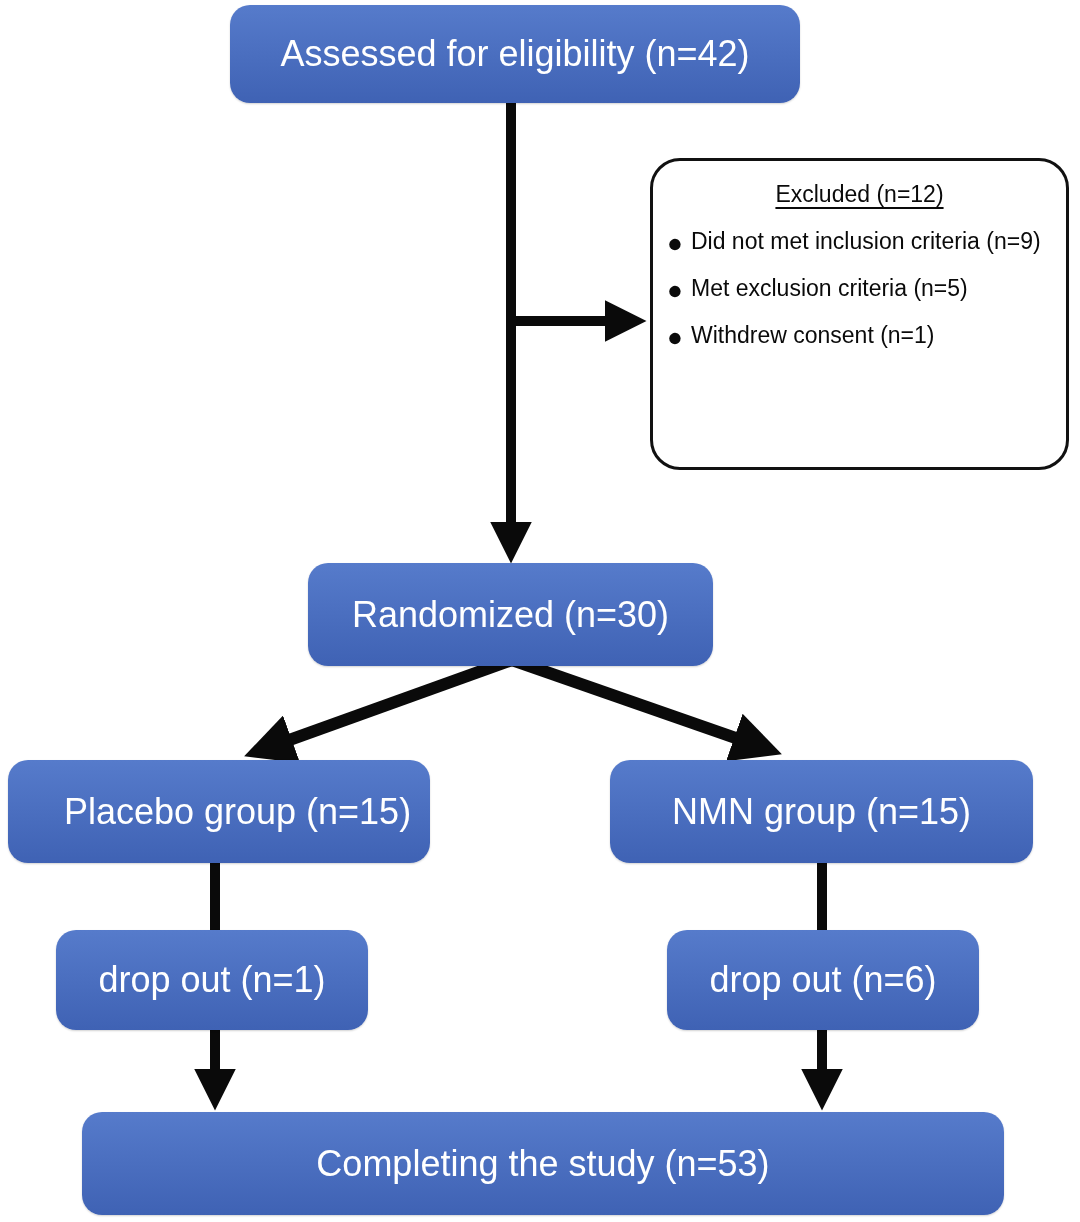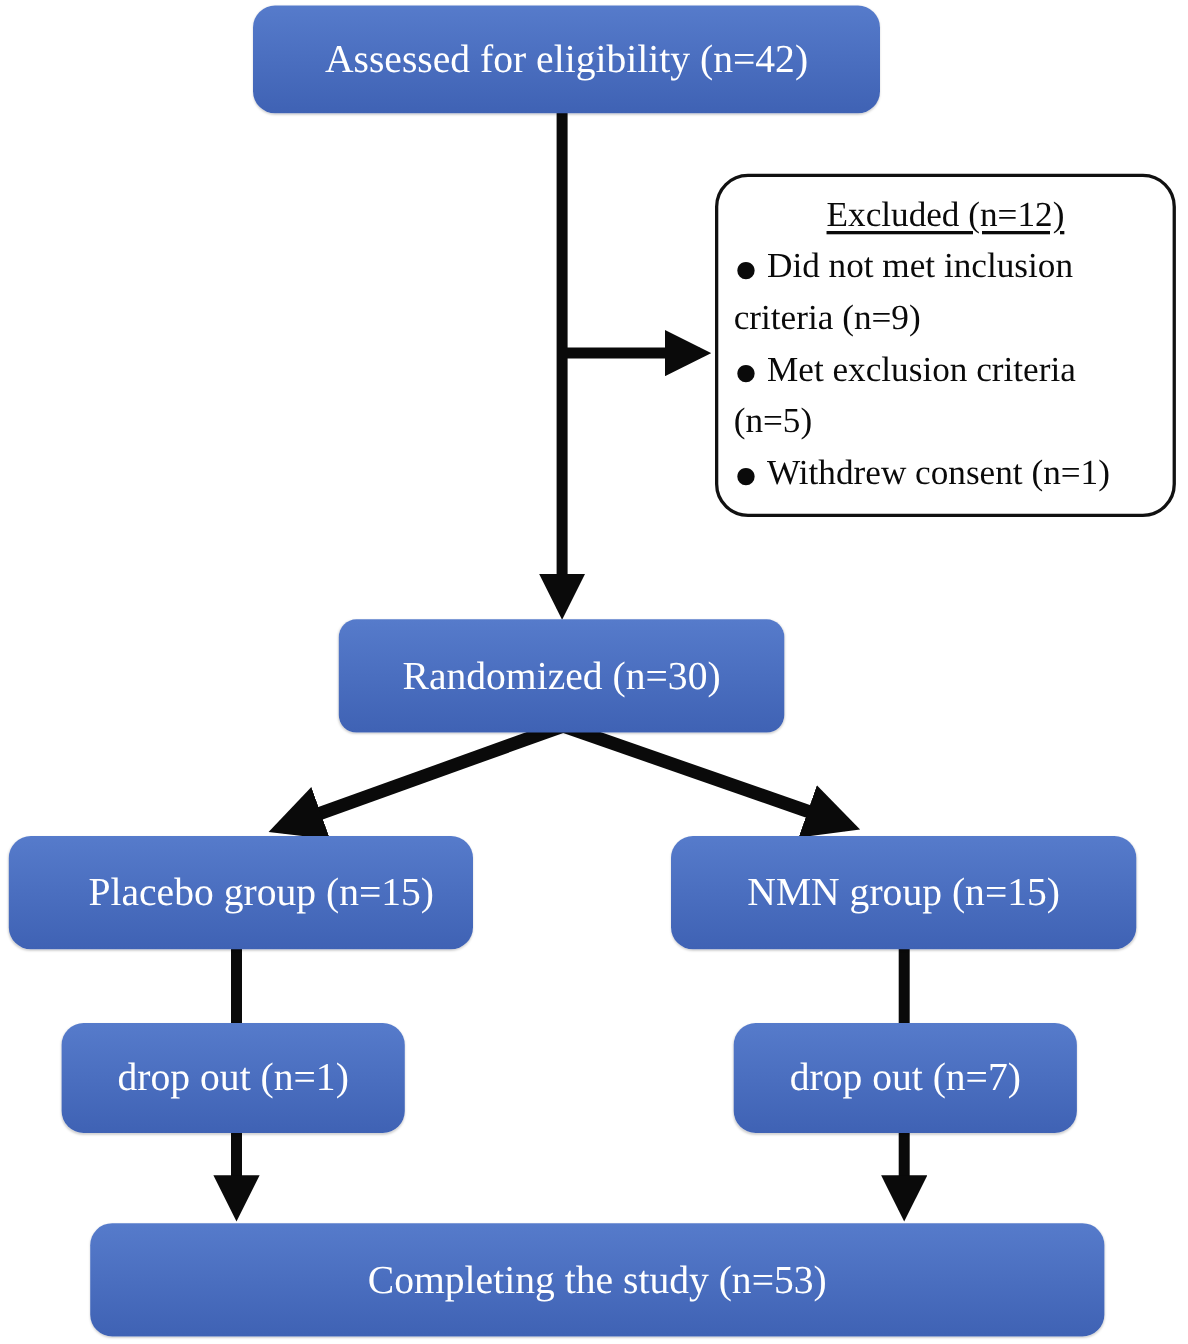--- a/index.html
+++ b/index.html
@@ -7,21 +7,20 @@
     padding: 0;
     background: var(--background, #ffffff);
     font-family: "Liberation Sans", sans-serif;
   }
   .canvas {
     position: relative;
     width: 1080px;
     height: 1222px;
     background: var(--background, #ffffff);
     overflow: hidden;
-    font-family: Liberation Serif, serif;
   }
   svg.connectors {
     position: absolute;
     left: 0; top: 0;
     width: 1080px; height: 1222px;
     z-index: 0;
   }
   .connector {
     stroke: var(--connector, #0a0a0a);
     stroke-width: 10;
@@ -50,21 +49,21 @@
   .excluded-box {
     position: absolute;
     z-index: 1;
     left: 650px; top: 158px;
     width: 419px; height: 312px;
     box-sizing: border-box;
     background: var(--excluded_bg, #ffffff);
     border: 3px solid var(--excluded_border, #111111);
     border-radius: 30px;
     color: #0a0a0a;
-    font-size: 32px;
+    font-size: 23px;
     line-height: 47px;
     padding: 10px 14px 0 14px;
     overflow: hidden;
   }
   .excluded-title {
     text-align: center;
     text-decoration: underline;
     text-underline-offset: 5px;
   }
   .excl-item .bullet {
@@ -103,37 +102,37 @@
       <span class="bullet">●</span><span>Did not met inclusion criteria (n=9)</span>
     </div>
     <div class="excl-item">
       <span class="bullet">●</span><span>Met exclusion criteria (n=5)</span>
     </div>
     <div class="excl-item">
       <span class="bullet">●</span><span>Withdrew consent (n=1)</span>
     </div>
   </div>
 
-  <div class="node" style="left:308px; top:563px; width:405px; height:103px;border-radius:16px;">
+  <div class="node" style="left:308px; top:563px; width:405px; height:103px;">
     <span>Randomized (n=30)</span>
   </div>
 
   <div class="node" style="left:8px; top:760px; width:422px; height:103px;padding-left:45px;">
     <span>Placebo group (n=15)</span>
   </div>
 
   <div class="node" style="left:610px; top:760px; width:423px; height:103px;">
     <span>NMN group (n=15)</span>
   </div>
 
   <div class="node" style="left:56px; top:930px; width:312px; height:100px;text-align:right;">
     <span>drop out (n=1)</span>
   </div>
 
   <div class="node" style="left:667px; top:930px; width:312px; height:100px;">
-    <span>drop out (n=7)</span>
+    <span>drop out (n=6)</span>
   </div>
 
   <div class="node" style="left:82px; top:1112px; width:922px; height:103px;">
     <span>Completing the study (n=53)</span>
   </div>
 
 </div>
 
 </body></html>

